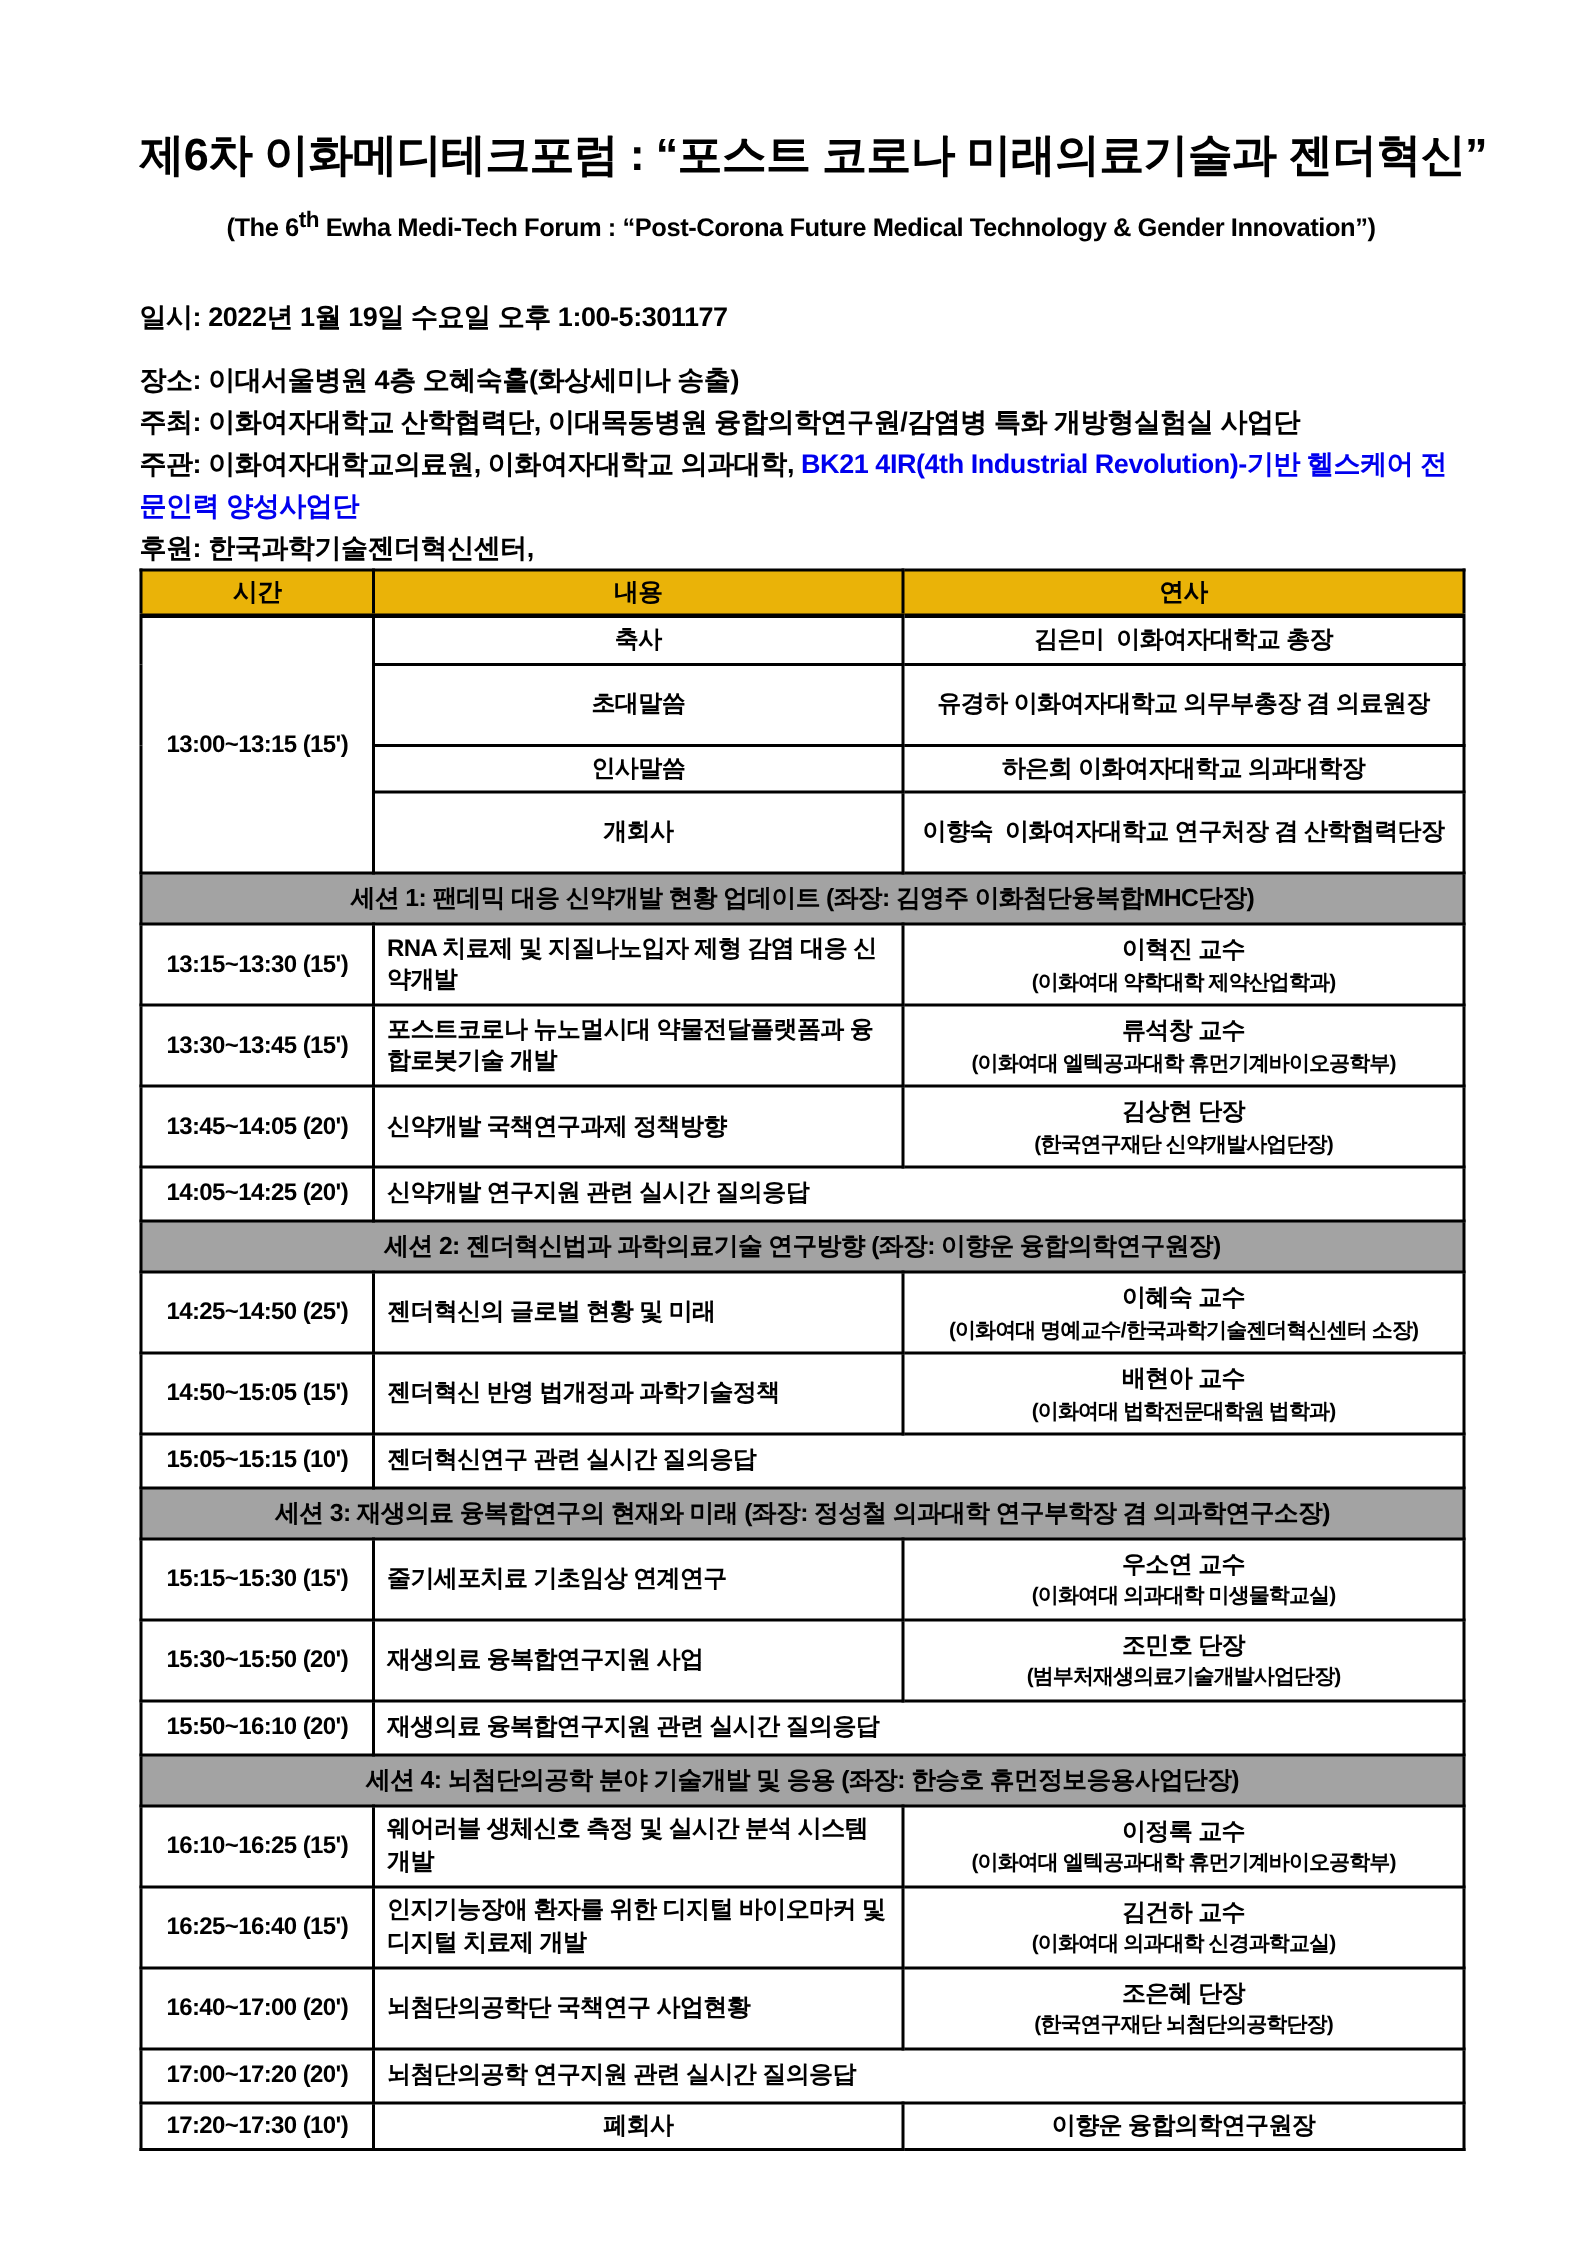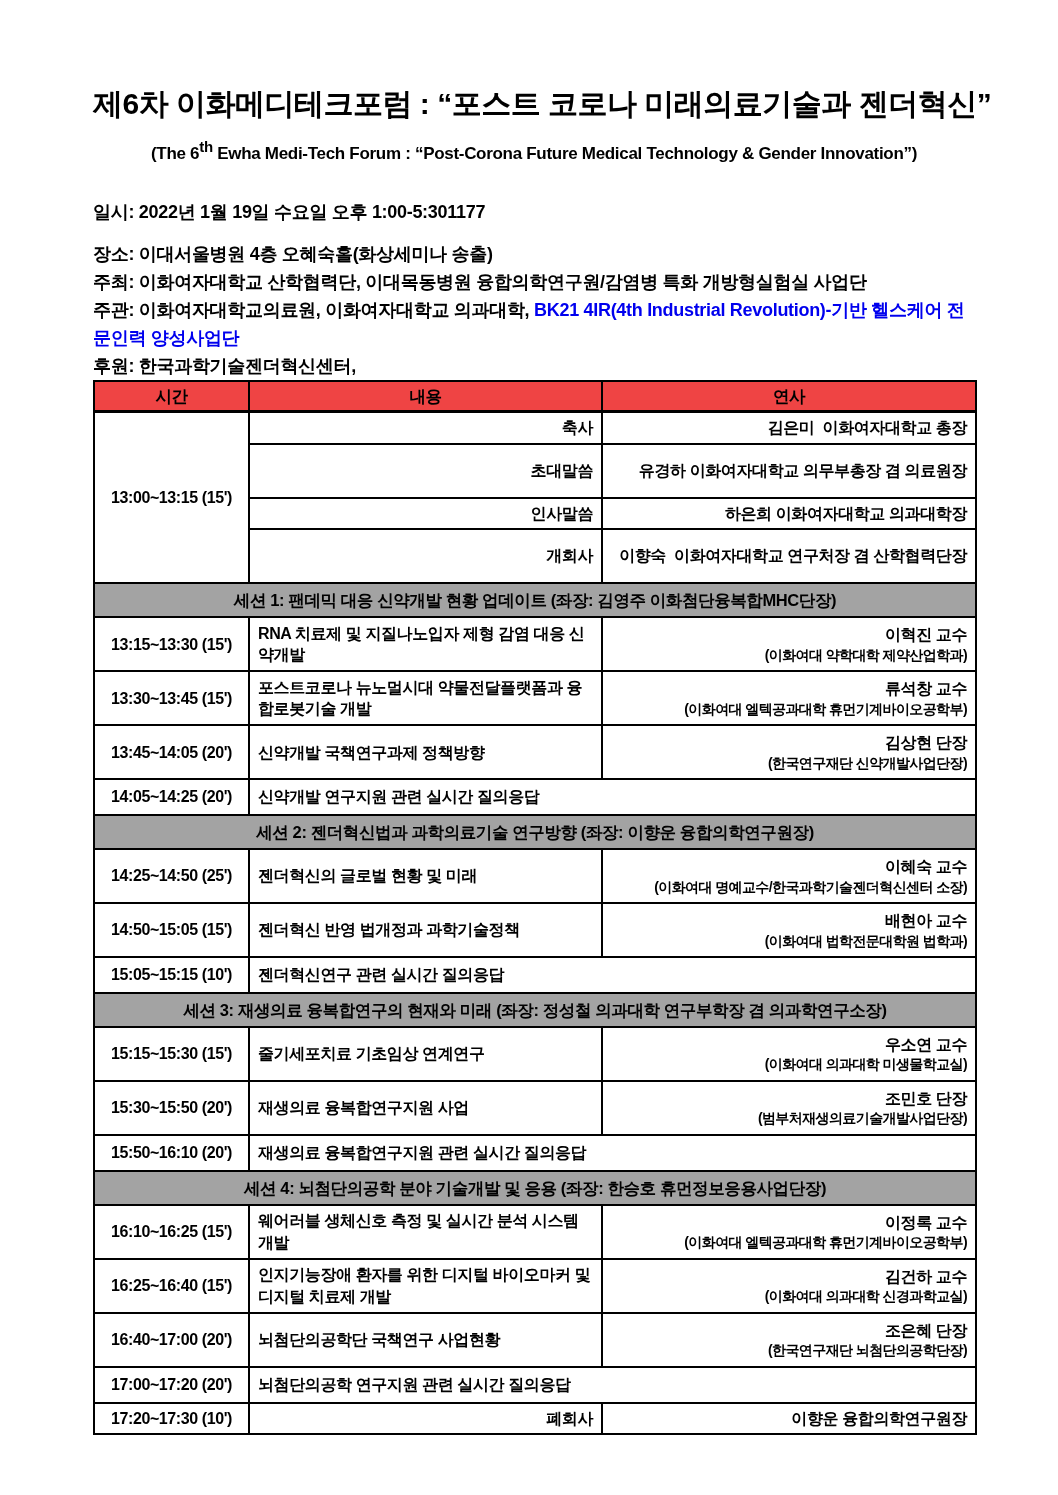--- a/index.html
+++ b/index.html
@@ -30,27 +30,27 @@
   
   table.schedule{
     border-collapse:collapse;width:882px;table-layout:fixed;
     font-size:16px;letter-spacing:-0.4px;
   }
   table.schedule th,
   table.schedule td{
     border:2px solid #000;padding:4px 8px;vertical-align:middle;line-height:1.35;
   }
   table.schedule thead th{
-    background:#ef4444;border-bottom:3px solid #000;text-align:center;
+    background:#eab308;border-bottom:3px solid #000;text-align:center;
     font-size:16.5px;padding:3px 8px;
   }
   td.time{text-align:center;white-space:nowrap;padding:4px 2px;}
-  td.center{text-align:right;margin-left:36px;}
+  td.center{text-align:center;margin-left:36px;}
   td.content{text-align:left;}
-  td.speaker{text-align:right;}
+  td.speaker{text-align:center;}
   td.speaker .name{display:block;}
   td.speaker .affil{display:block;font-size:14px;white-space:nowrap;letter-spacing:-0.6px;}
   td.speaker.prewrap{white-space:pre-wrap;}
   tr.section-row td{
     background:#a3a3a3;text-align:center;font-size:16.5px;padding:5px 8px;
   }
   tr.qa-row td.content{padding:6px 8px;}
   tr.tall td{height:44px;}
 </style>
 </head>

